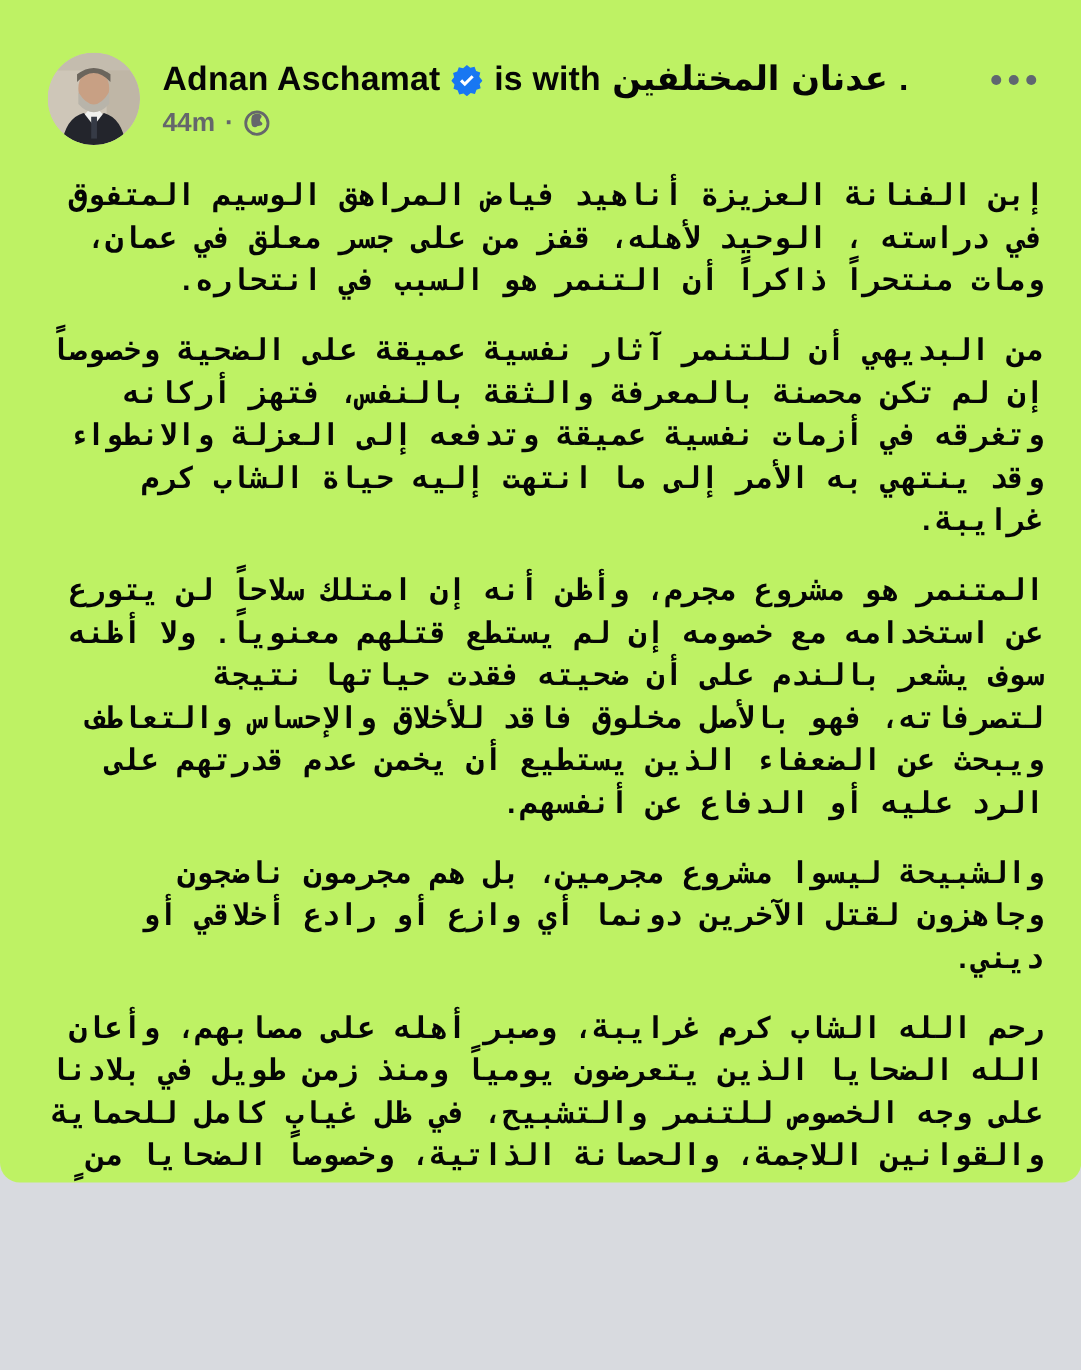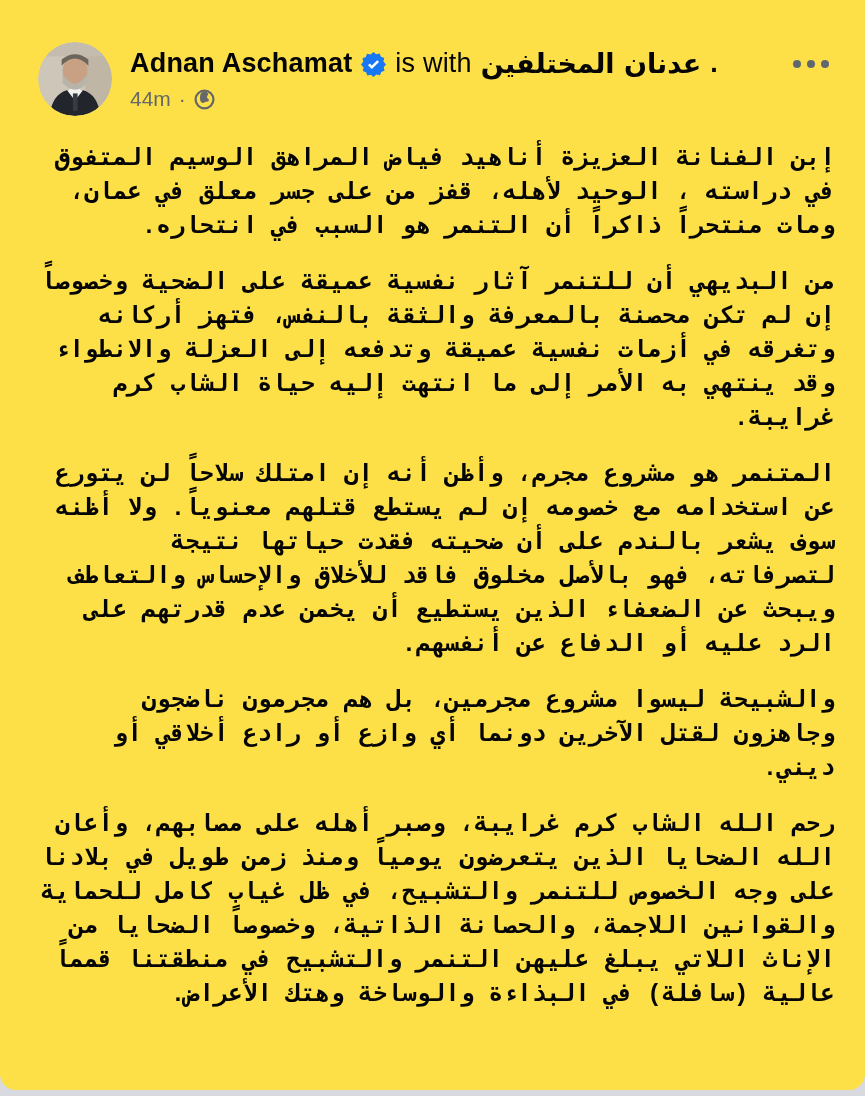--- a/index.html
+++ b/index.html
@@ -6,22 +6,22 @@
     margin: 0;
     padding: 0;
     width: 865px;
     height: 1096px;
     background: #d8dadf;
     font-family: "Liberation Sans", "DejaVu Sans", sans-serif;
     overflow: hidden;
   }
   .card {
     width: 865px;
-    height: 1090px;
-    background: #fde047;
+    height: 946px;
+    background: #bef264;
     border-radius: 0 0 16px 16px;
     overflow: hidden;
     position: relative;
   }
   
   .post-header {
     position: relative;
     display: flex;
     align-items: flex-start;
     padding: 42px 36px 0 38px;
@@ -43,37 +43,38 @@
   .name-line {
     display: flex;
     align-items: center;
     gap: 9px;
     font-size: 27px;
     color: #050505;
     letter-spacing: .2px;
     white-space: nowrap;
   }
   .author-name { font-weight: 700; cursor: pointer; }
-  .is-with { font-weight: 400; }
+  .is-with { font-weight: 700; }
   .tagged-name {
     font-weight: 700;
     cursor: pointer;
     direction: rtl;
     unicode-bidi: isolate;
     font-family: "DejaVu Sans", sans-serif;
   }
   .header-period { font-weight: 700; }
   .badge { width: 25px; height: 25px; flex: 0 0 auto; margin-top: 2px; }
   .meta-line {
     display: flex;
-    align-items: center;
+    align-items: flex-start;
     gap: 8px;
     margin-top: 8px;
     font-size: 21px;
     color: #65676b;
+    font-weight: bold;
   }
   .meta-line .globe { width: 21px; height: 21px; margin-top: 1px; }
   .menu-btn {
     position: absolute;
     right: 28px;
     top: 52px;
     display: flex;
     gap: 6px;
     padding: 8px;
     cursor: pointer;

